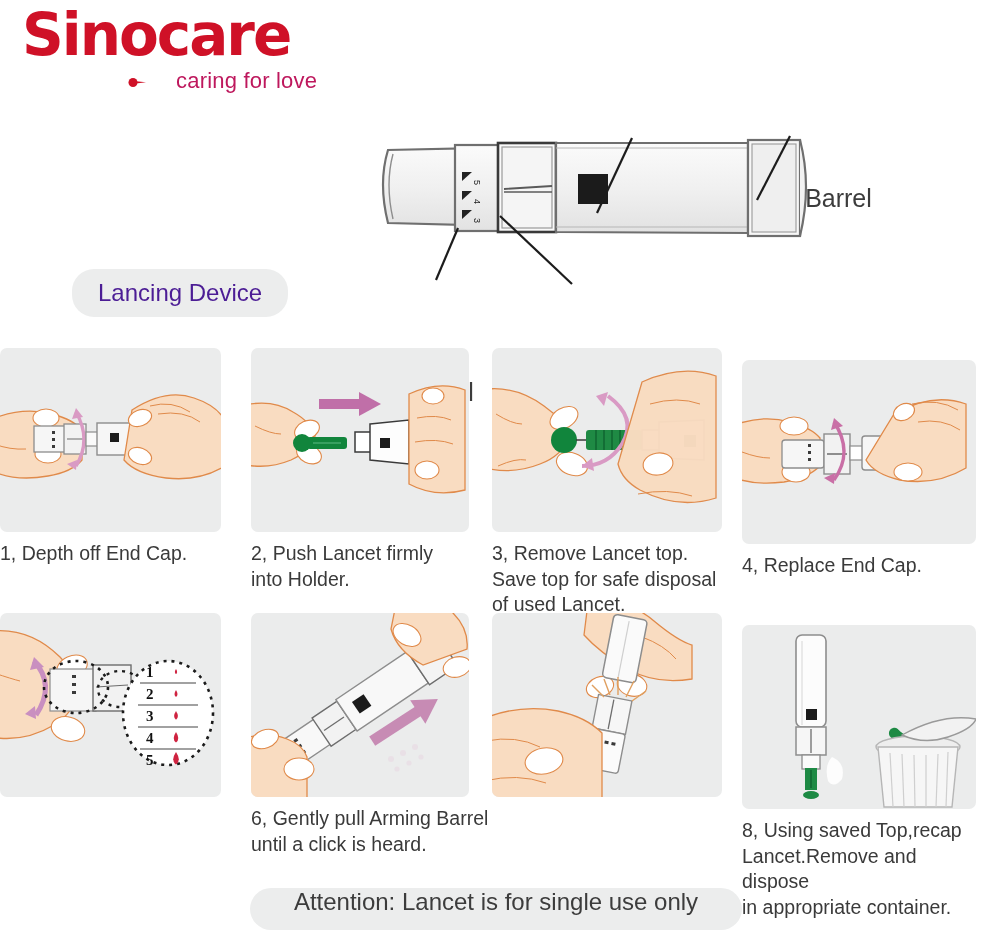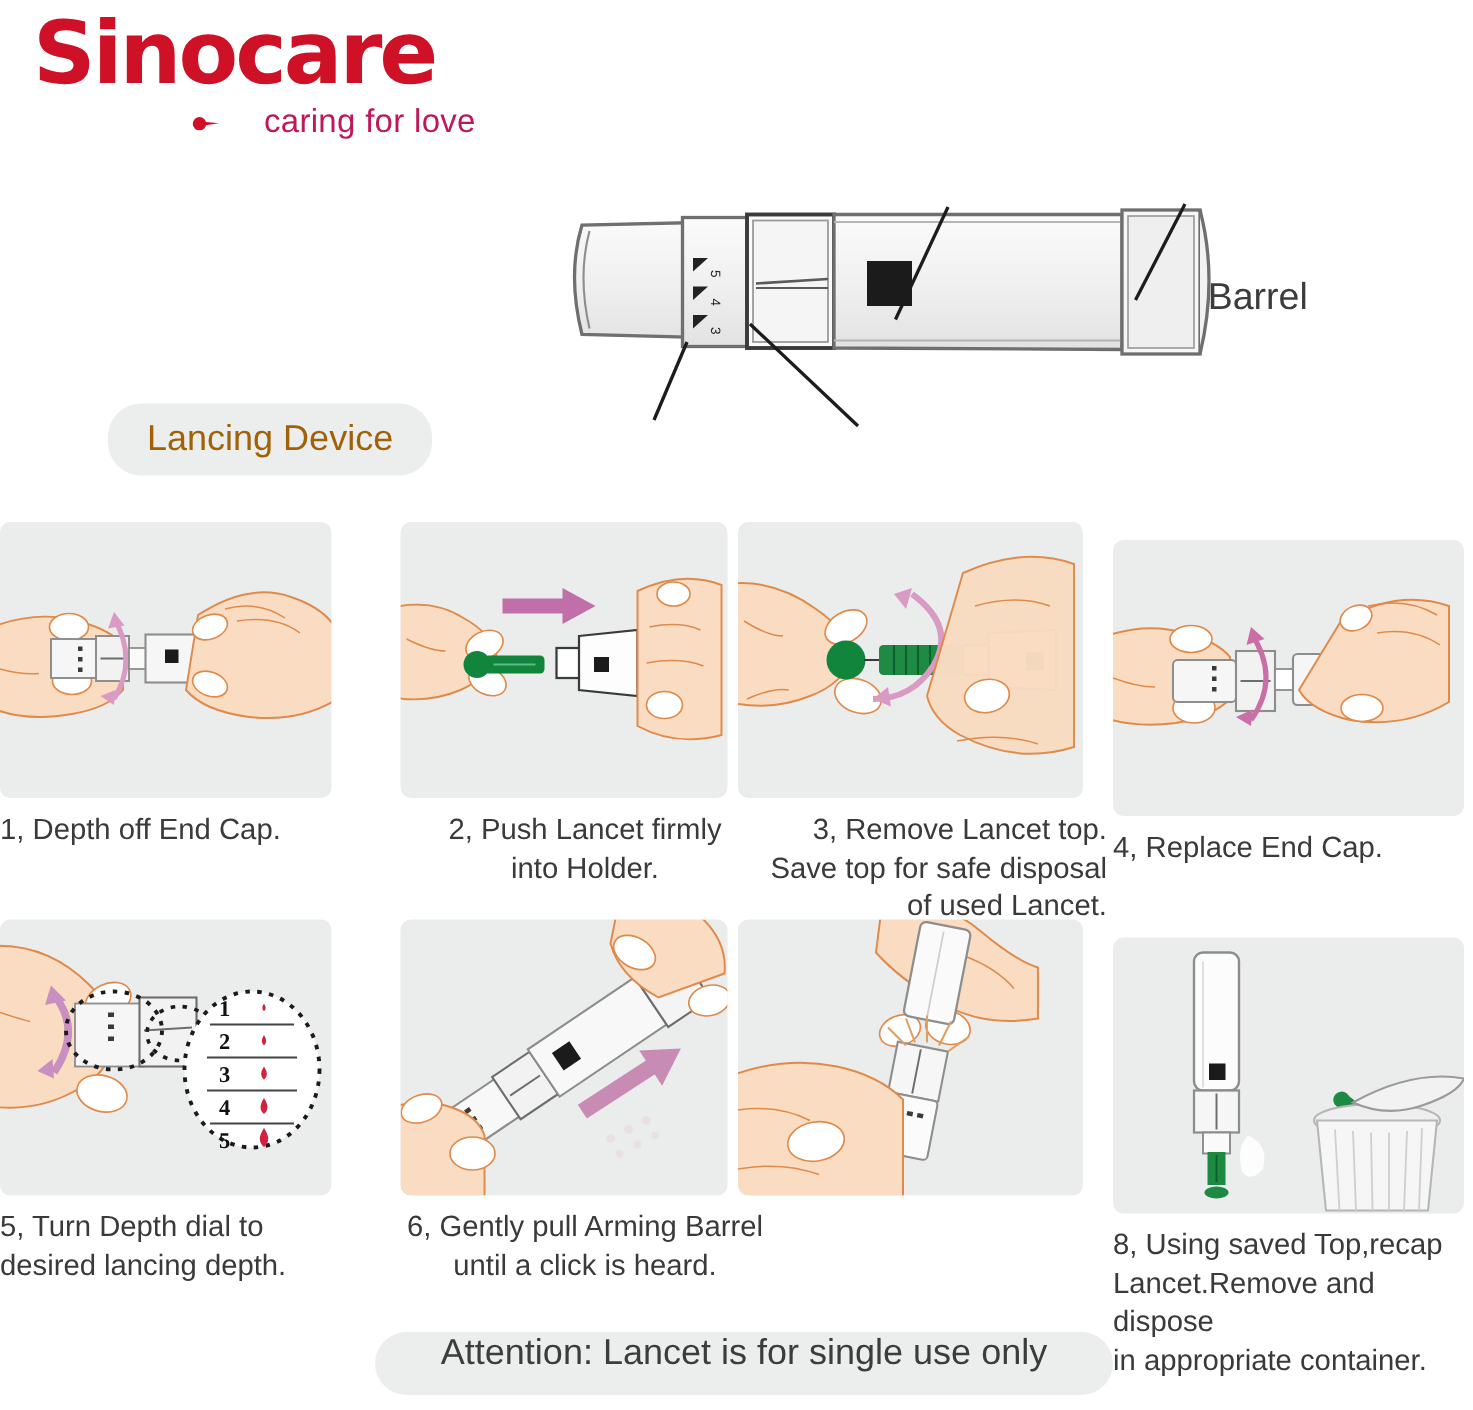--- a/index.html
+++ b/index.html
@@ -31,31 +31,31 @@
   .hero-label{
     position:absolute;font-size:25px;color:#3c3c3c;white-space:nowrap;
   }
   #label-trigger{left:487px;top:96px;}
   #label-arming{left:719px;top:96px;}
   #label-depth{left:357px;top:290px;}
   #label-endcap{left:527px;top:290px;}
   #lancing-device-badge{
     position:absolute;left:72px;top:181px;
     padding:10px 26px;border-radius:22px;background:#eceded;
-    font-size:24px;color:#a16207;
+    font-size:24px;color:#4c1d95;
   }
   #device-svg{position:absolute;left:0;top:0;}
   
   .step-row{position:absolute;left:0;width:982px;}
   #step-row-1{top:348px;}
   #step-row-2{top:613px;}
   .step{position:absolute;top:0;width:221px;}
   .step:nth-child(1){left:0;}
-  .step:nth-child(2){left:267px;text-align:center;}
-  .step:nth-child(3){left:492px;text-align:right;}
+  .step:nth-child(2){left:251px;}
+  .step:nth-child(3){left:492px;}
   .step:nth-child(4){left:742px;margin-top:12px;}
   #step-row-1 .step:nth-child(1){width:221px;}
   .step-figure{
     width:100%;height:184px;background:#ebecec;border-radius:7px;
     position:relative;overflow:hidden;
   }
   #step-row-1 .step:nth-child(2) .step-figure,
   #step-row-2 .step:nth-child(2) .step-figure{width:218px;}
   #step-row-1 .step:nth-child(3) .step-figure,
   #step-row-2 .step:nth-child(3) .step-figure{width:230px;}
@@ -329,22 +329,20 @@
         </g>
         <g fill="#cf2340">
           <path d="M176 56 q2.2 3.4 0 5.2 q-2.2 -1.8 0 -5.2z"></path>
           <path d="M176 77 q3 4.6 0 7 q-3 -2.4 0 -7z"></path>
           <path d="M176 98 q3.8 5.8 0 8.8 q-3.8 -3 0 -8.8z"></path>
           <path d="M176 119 q4.6 7 0 10.6 q-4.6 -3.6 0 -10.6z"></path>
           <path d="M176 139 q5.6 8.4 0 12.6 q-5.6 -4.2 0 -12.6z"></path>
         </g>
       </svg>
     </div>
-    <div class="step-caption">5, Turn Depth dial to
-desired lancing depth.</div>
   </div>
 
   <div class="step">
     <div class="step-figure">
       <svg class="fig-svg" width="218" height="184" viewBox="0 0 218 184">
 
         <g transform="rotate(-34 109 92)">
           <rect x="18" y="78" width="46" height="30" fill="#f8f8f8" stroke="#8d8d8d" stroke-width="1.4"></rect>
           <g fill="#3a3a3a">
               <rect x="34" y="84" width="4" height="3"></rect>

